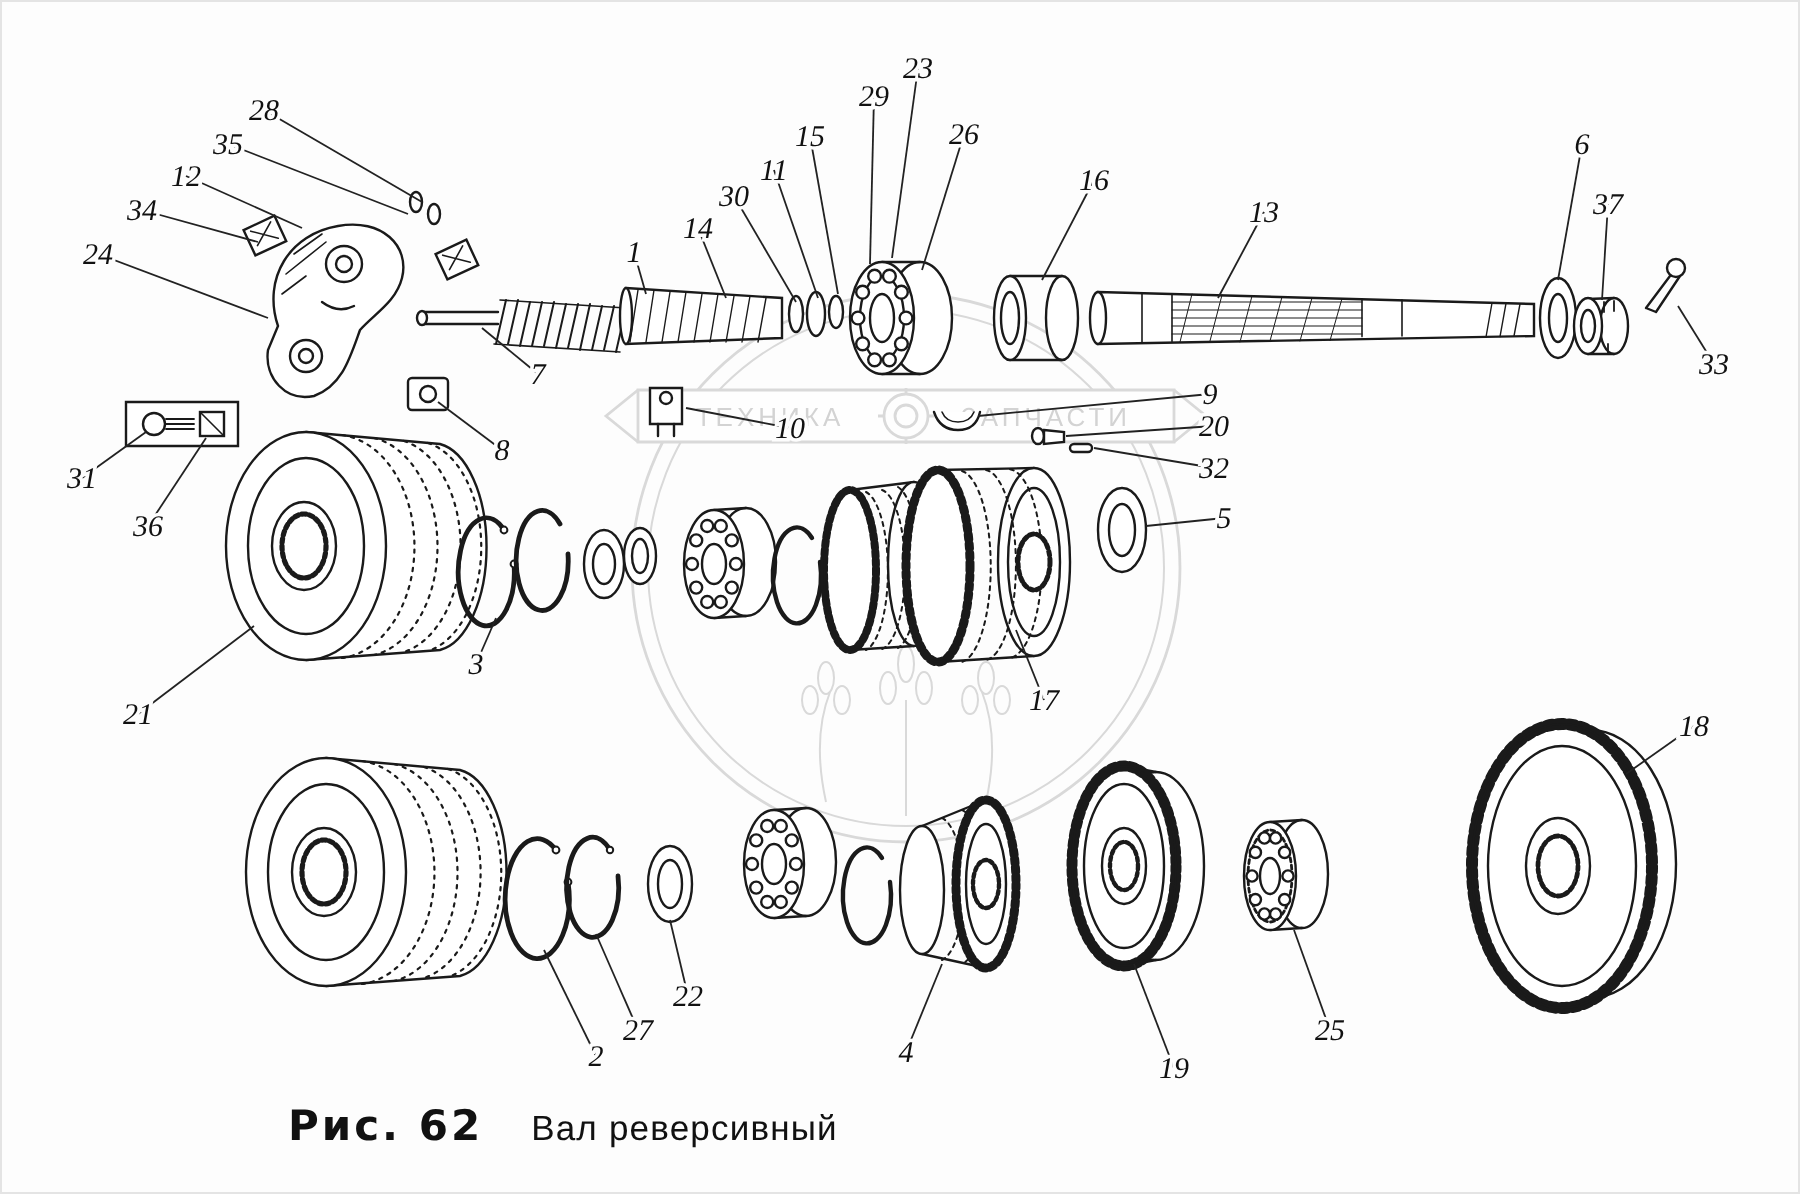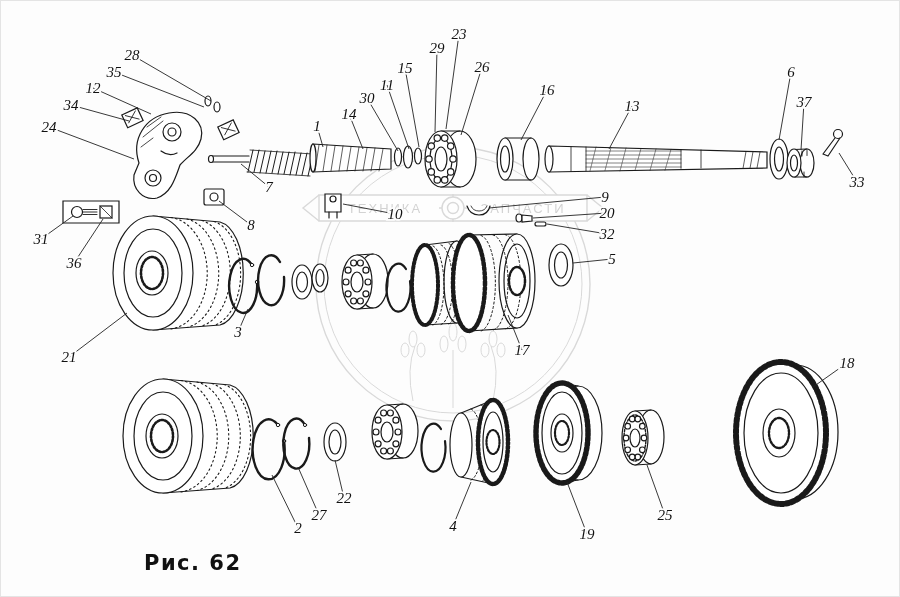--- a/index.html
+++ b/index.html
@@ -417,15 +417,16 @@
         <text x="452" y="530" text-anchor="middle" class="callout">4</text>
         <text x="586" y="538" text-anchor="middle" class="callout">19</text>
         <text x="664" y="519" text-anchor="middle" class="callout">25</text>
         <text x="846" y="367" text-anchor="middle" class="callout">18</text>
       </g>
 
 </svg>
 
 <div class="caption">
   <span class="fig-num">Рис. 62</span>
+  <span class="fig-title">Вал реверсивный</span>
 </div>
 
 </div>
 
 </body></html>

